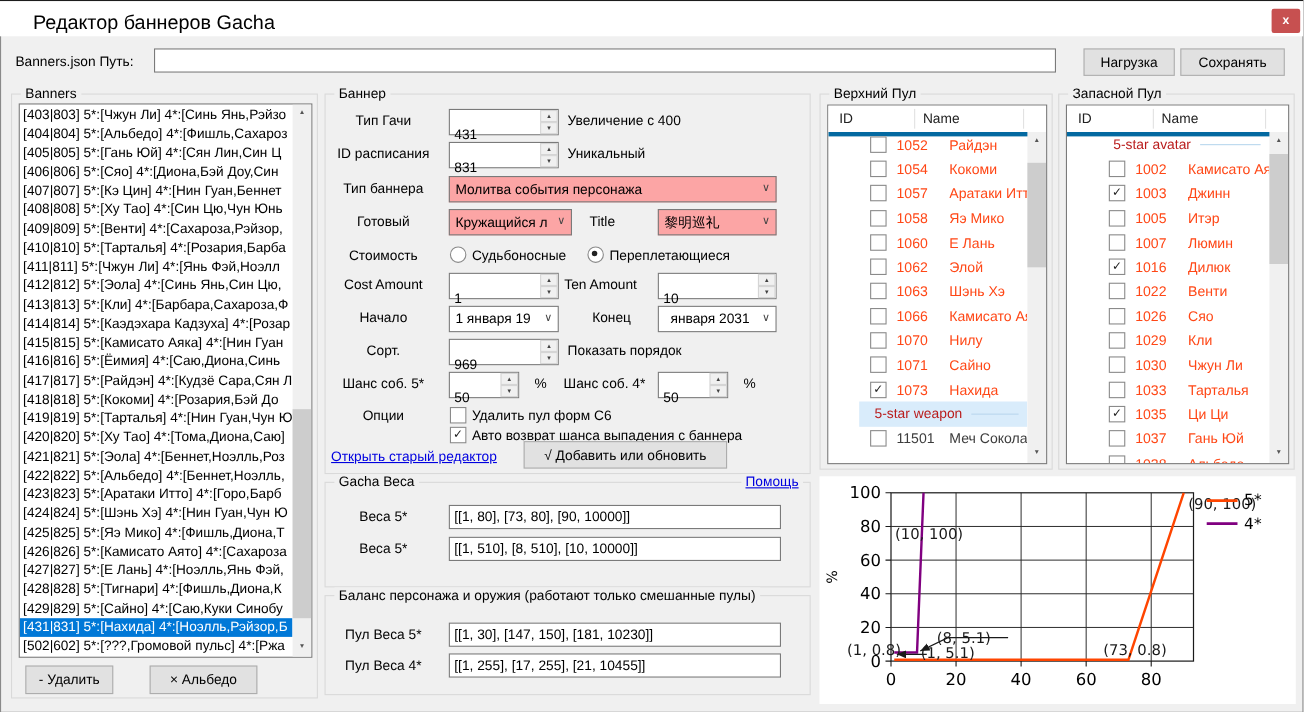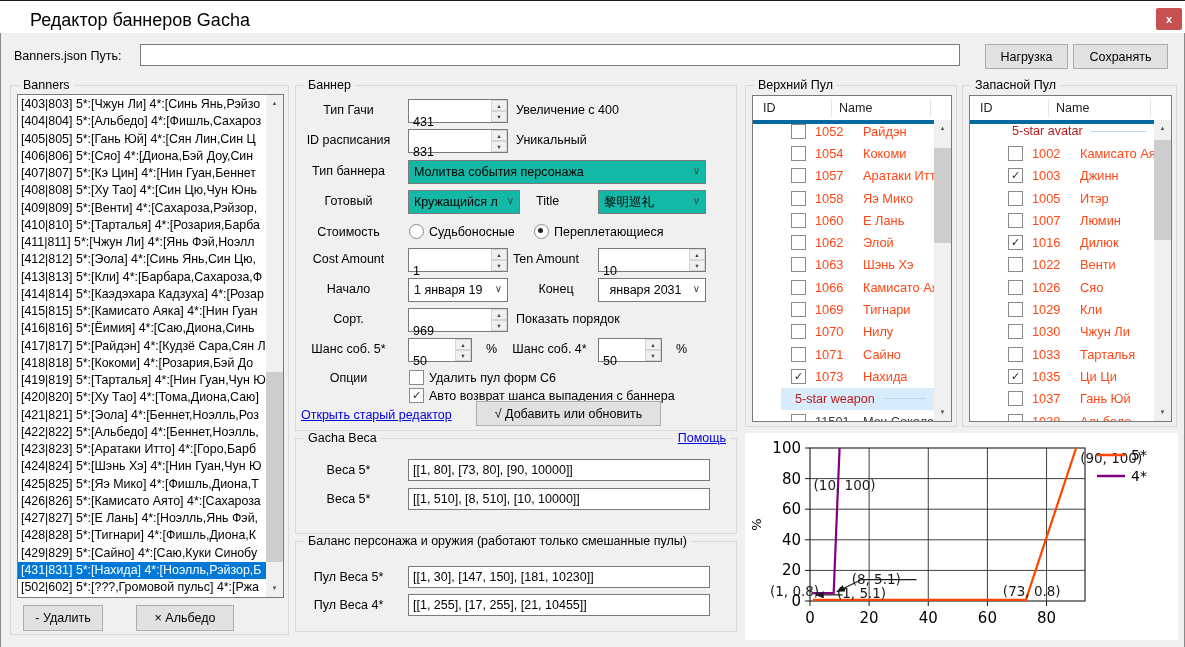--- a/index.html
+++ b/index.html
@@ -31,21 +31,21 @@
   .vs-thumb { position:absolute; left:0; width:17px; background:#cdcdcd; }
   
   .flabel { position:absolute; text-align:center; white-space:nowrap; }
   .fhint  { position:absolute; white-space:nowrap; }
   .spin { position:absolute; height:22px; border:1px solid #7a7a7a; background:#fff; }
   .spin input { position:absolute; left:0; top:0; width:calc(100% - 20px); height:100%; border:none; outline:none;
                 font-family:inherit; font-size:12.5px; padding:11px 0 0 4px; background:transparent; }
   .spin-btns { position:absolute; right:0; top:0; bottom:0; width:16px; display:flex; flex-direction:column; }
   .sb { flex:1; background:#f0f0f0; border:1px solid #d5d5d5; font-size:5.5px; color:#404040;
         display:flex; align-items:center; justify-content:center; cursor:pointer; }
-  .combo { position:absolute; height:22px; border:1px solid #7a7a7a; background:#14b8a6; overflow:hidden; }
+  .combo { position:absolute; height:22px; border:1px solid #7a7a7a; background:#fca5a5; overflow:hidden; }
   .combo.white { background:#fff; }
   .combo-text { display:block; line-height:22px; padding-left:5px; white-space:nowrap; overflow:hidden; margin-right:18px; }
   .combo-text.center { text-align:center; }
   .chev { position:absolute; right:5px; top:4px; font-size:10px; color:#444; }
   .tb { position:absolute; height:20px; border:1px solid #7a7a7a; background:#fff; font-family:inherit;
         font-size:12.5px; padding:0 4px; outline:none; }
   .radio { position:absolute; width:13px; height:13px; border:1px solid #8a8a8a; border-radius:50%; background:#fff; }
   .radio.sel::after { content:''; position:absolute; left:3px; top:3px; width:5px; height:5px; border-radius:50%; background:#222; }
   .rlabel, .olabel { position:absolute; white-space:nowrap; }
   .cbx { position:absolute; width:13px; height:13px; border:1px solid #8a8a8a; background:#fff; font-size:11px;
@@ -303,25 +303,20 @@
           </div>
           <div class="pool-row">
             <span class="cb"></span>
             <span class="pid">1063</span>
             <span class="pname">Шэнь Хэ</span>
           </div>
           <div class="pool-row">
             <span class="cb"></span>
             <span class="pid">1066</span>
             <span class="pname">Камисато Аято</span>
-          </div>
-          <div class="pool-row">
-            <span class="cb"></span>
-            <span class="pid">1069</span>
-            <span class="pname">Тигнари</span>
           </div>
           <div class="pool-row">
             <span class="cb"></span>
             <span class="pid">1070</span>
             <span class="pname">Нилу</span>
           </div>
           <div class="pool-row">
             <span class="cb"></span>
             <span class="pid">1071</span>
             <span class="pname">Сайно</span>

